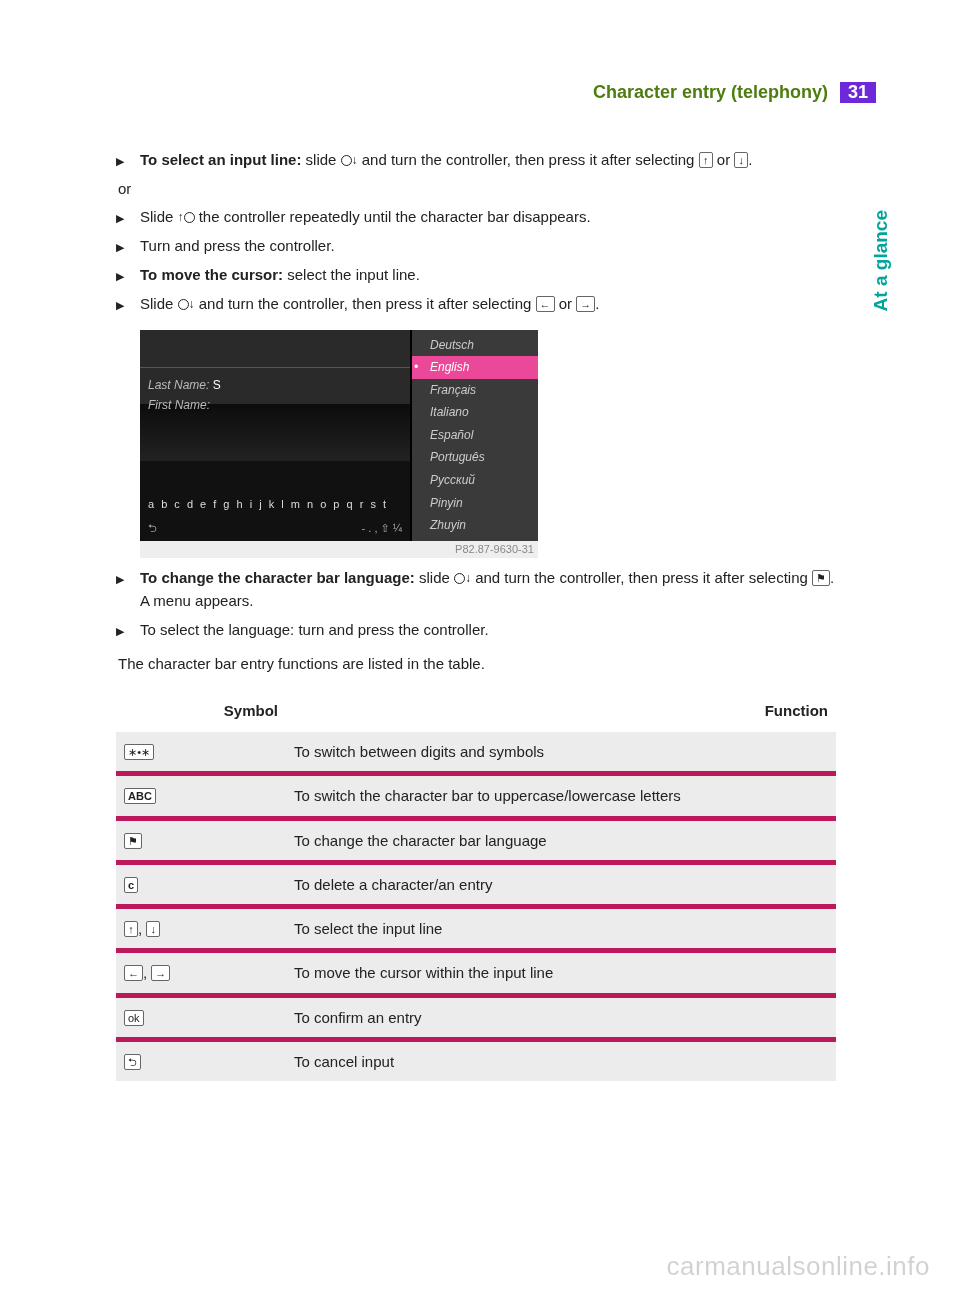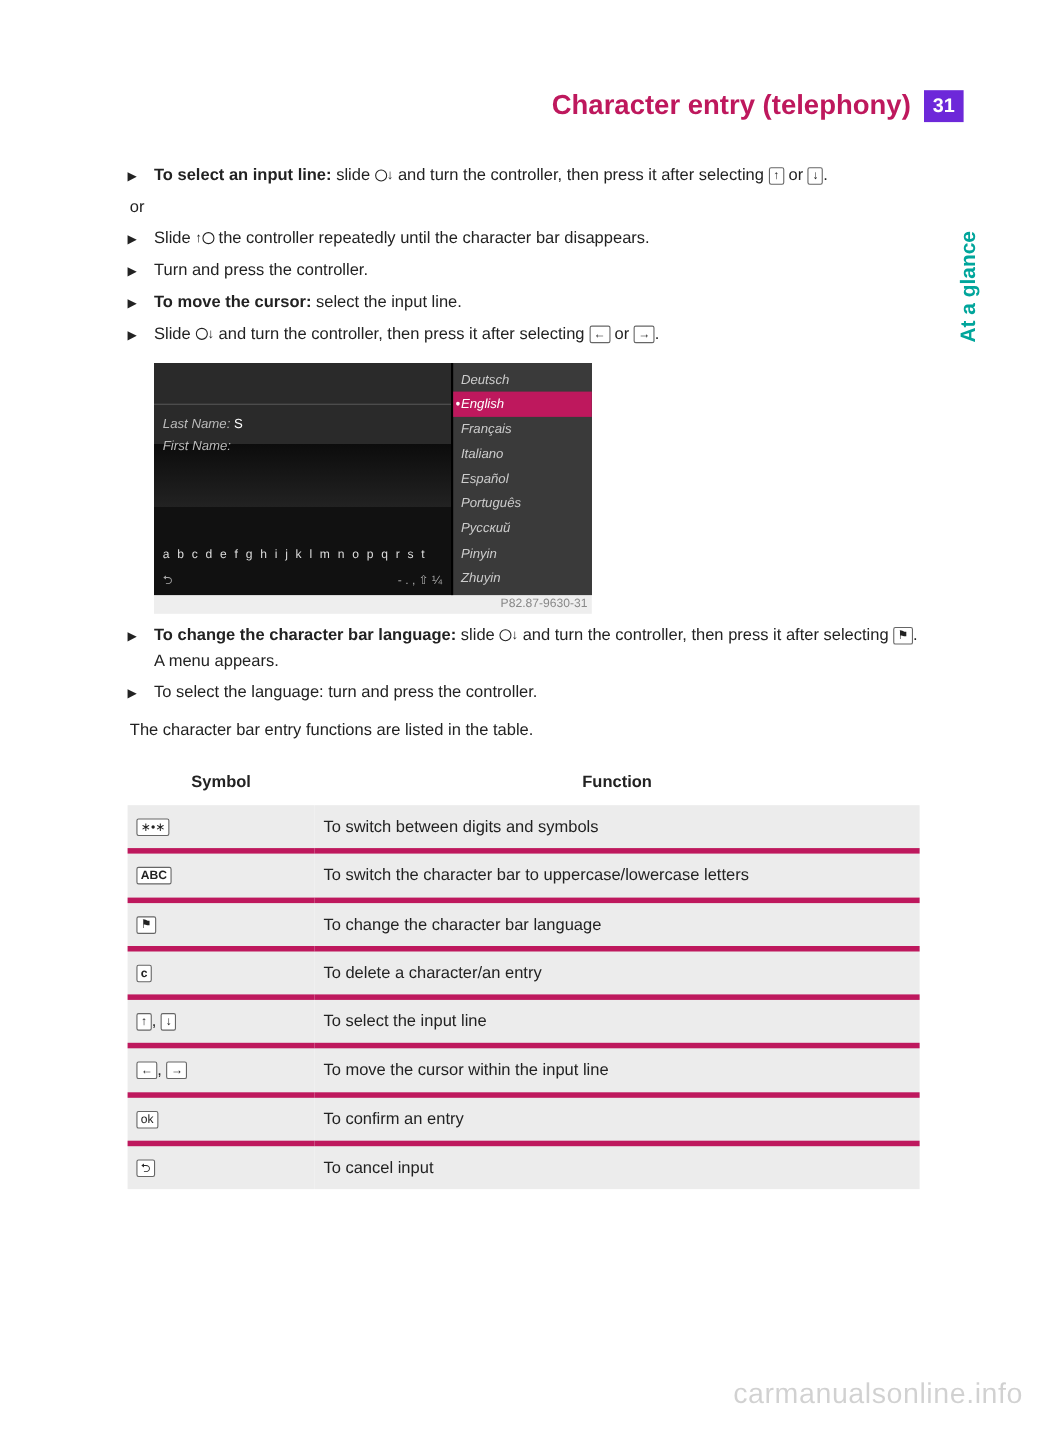--- a/index.html
+++ b/index.html
@@ -13,23 +13,23 @@
       position: relative;
     }
     .page-header {
       position: absolute;
       top: 82px;
       right: 84px;
       display: flex;
       align-items: stretch;
     }
     .header-title {
-      color: #be185d;
-      font-weight: bold;
-      font-size: 25px;
+      color: #4d7c0f;
+      font-weight: bold;
+      font-size: 18px;
       padding-right: 12px;
       display: flex;
       align-items: center;
     }
     .page-number {
       background: #6d28d9;
       color: #fff;
       font-weight: bold;
       font-size: 18px;
       width: 36px;
@@ -102,34 +102,34 @@
     .screen-fields div { margin: 2px 0; }
     .field-val { color: #fff; font-style: normal; }
     .screen-alpha { position: absolute; bottom: 28px; left: 0; right: 0; padding: 0 8px; letter-spacing: 2px; color: #ddd; font-style: normal; font-size: 11px; }
     .screen-bottom { position: absolute; bottom: 4px; left: 0; right: 0; display: flex; justify-content: space-between; padding: 0 8px; font-style: normal; font-size: 11px; color: #aaa; }
     .screen-right {
       width: 128px;
       background: #3a3a3a;
       border-left: 2px solid #000;
       padding: 4px 0;
     }
-    .screen-right div { padding: 2px 7px; font-size: 12px; font-style: italic; color: #ccc; }
-    .screen-right .selected { background: #be185d; color: #fff; position: relative; }
+    .screen-right div { padding: 2px 18px; font-size: 12px; font-style: italic; color: #ccc; }
+    .screen-right .selected { background: #ec4899; color: #fff; position: relative; }
     .screen-right .selected::before { content: "•"; position: absolute; left: 2px; }
     .screen-caption { text-align: right; font-size: 11px; color: #888; font-style: normal; padding: 0 4px; background: #eee; }
 
     .plain-para { margin: 10px 0 14px 2px; }
 
     table.sym-table {
       width: 100%;
       border-collapse: collapse;
       margin-top: 6px;
     }
     table.sym-table th {
-      text-align: center;
+      text-align: right;
       font-weight: bold;
       padding: 10px 8px;
       font-size: 15px;
     }
     table.sym-table td {
       padding: 8px 8px;
       font-size: 15px;
     }
     table.sym-table tbody tr { background: #ececec; }
     table.sym-table tbody tr + tr td { border-top: 5px solid #be185d; }

